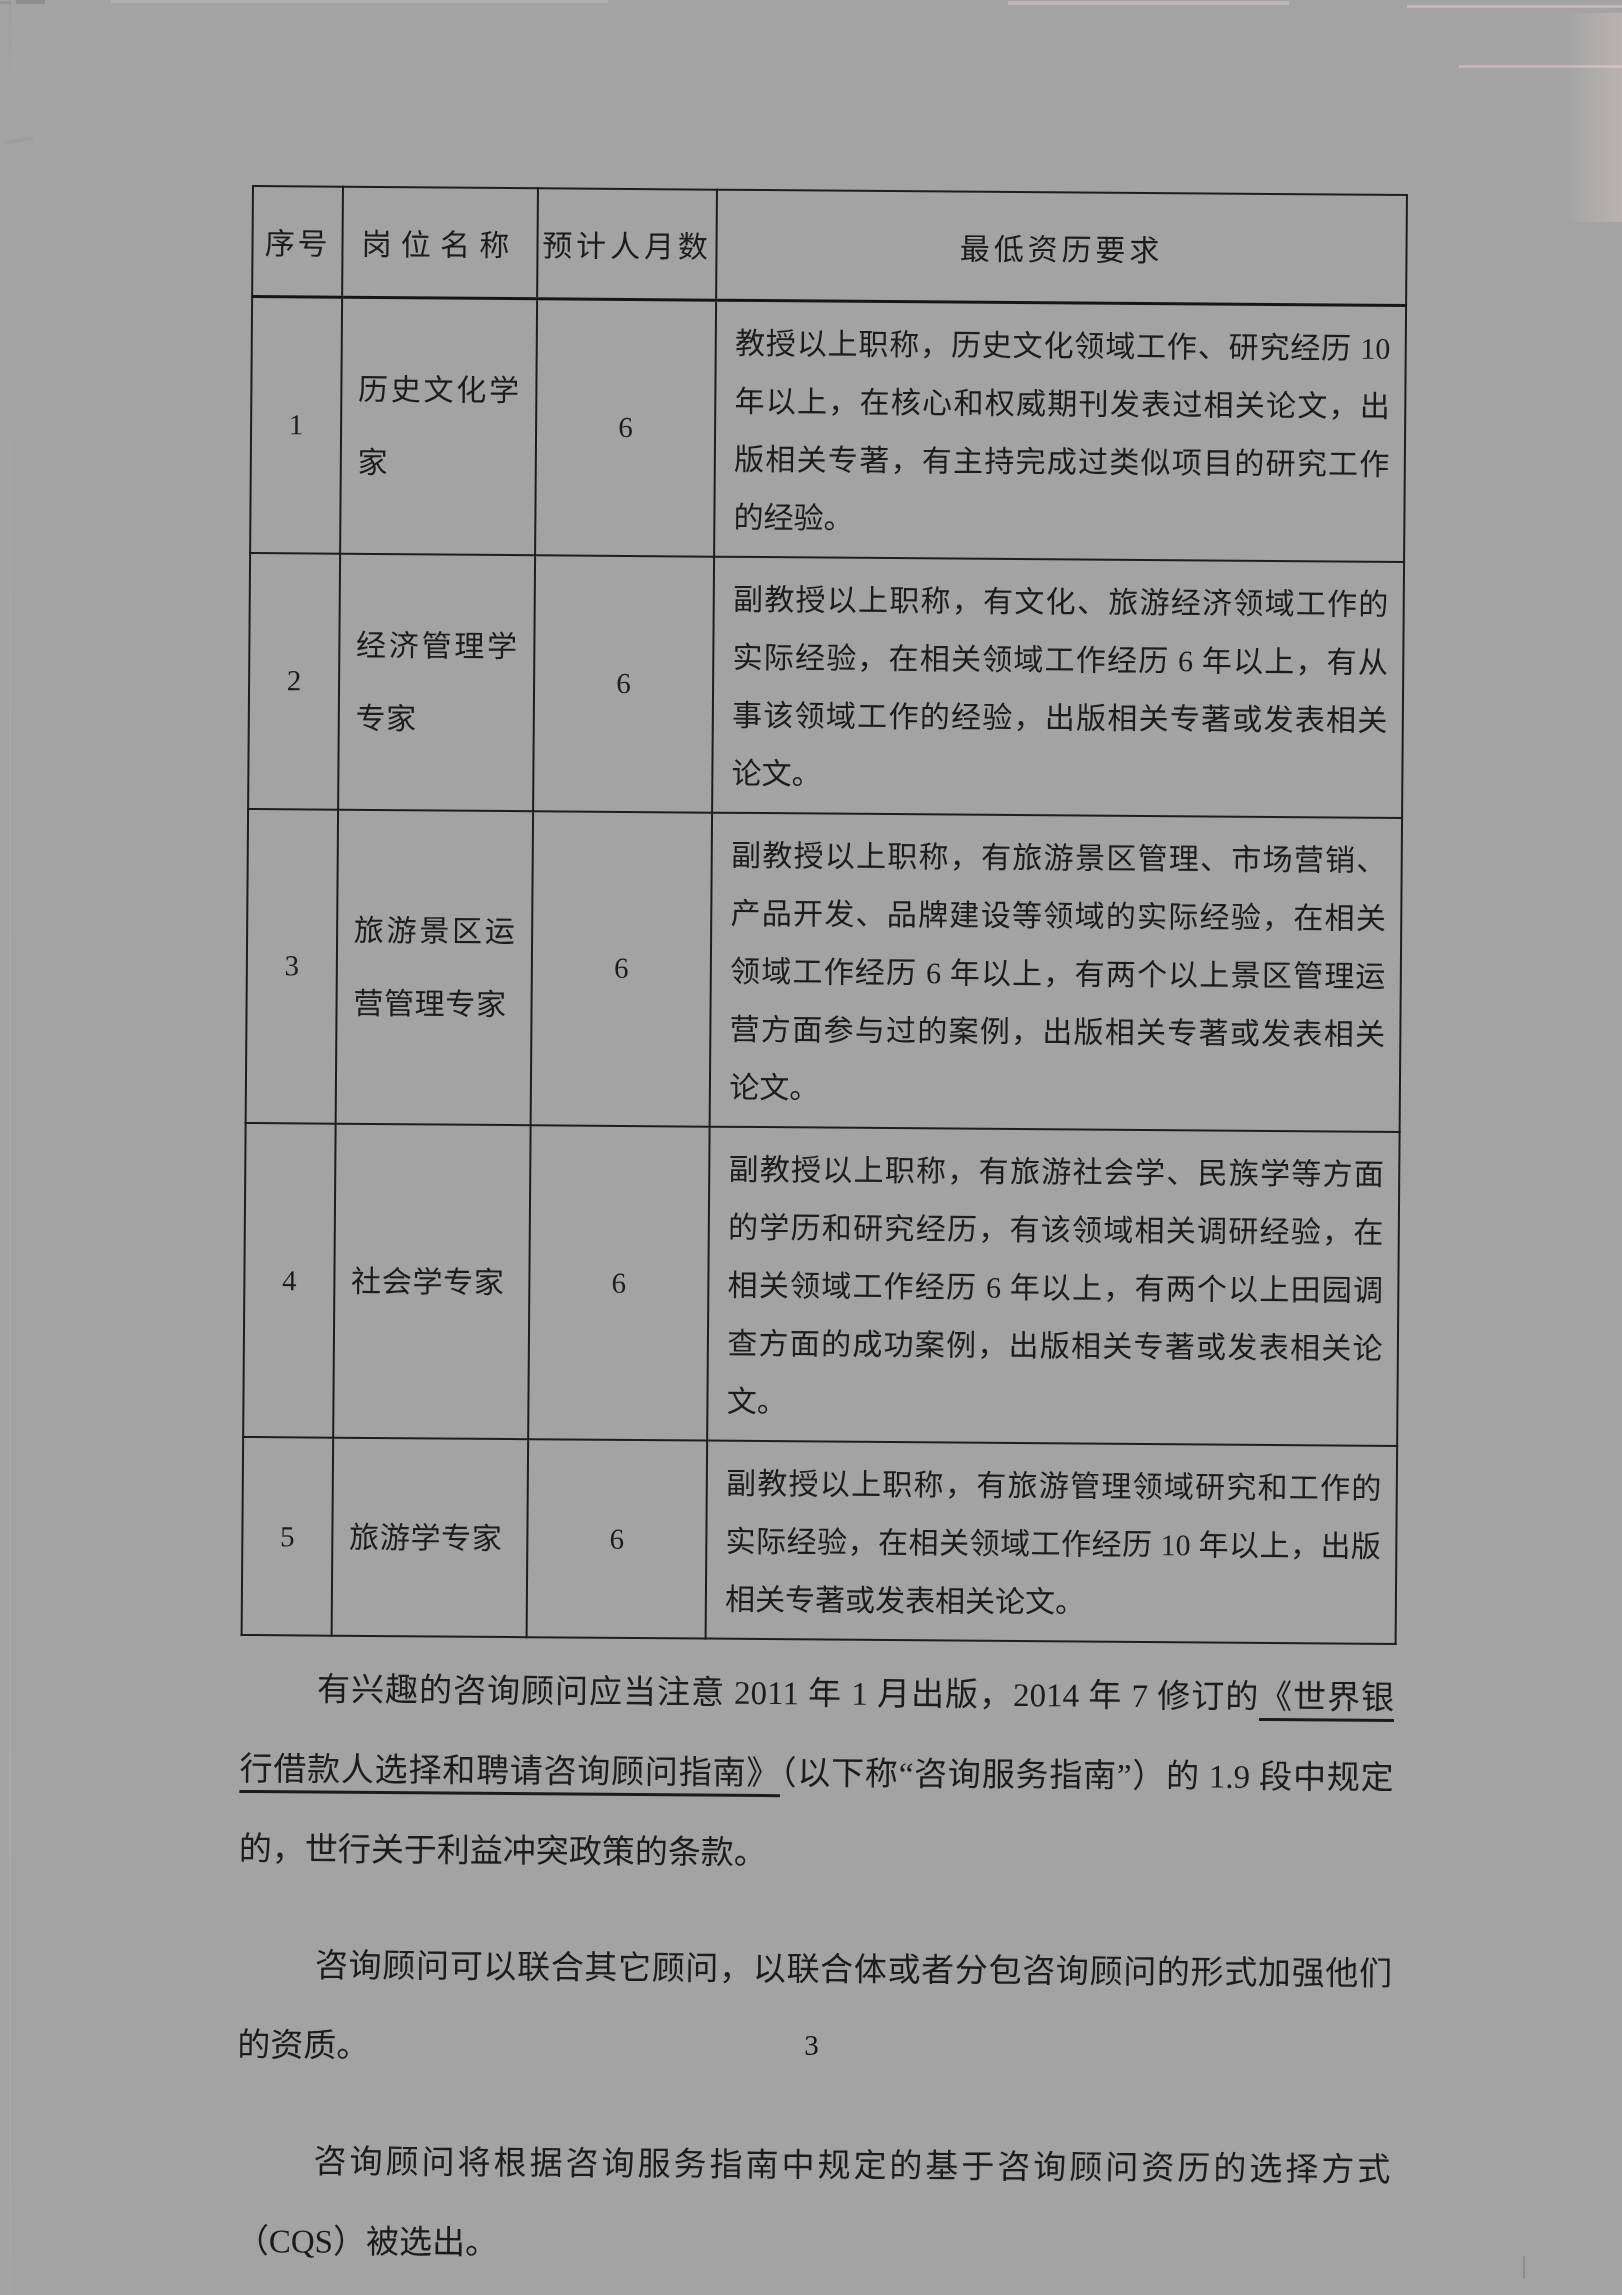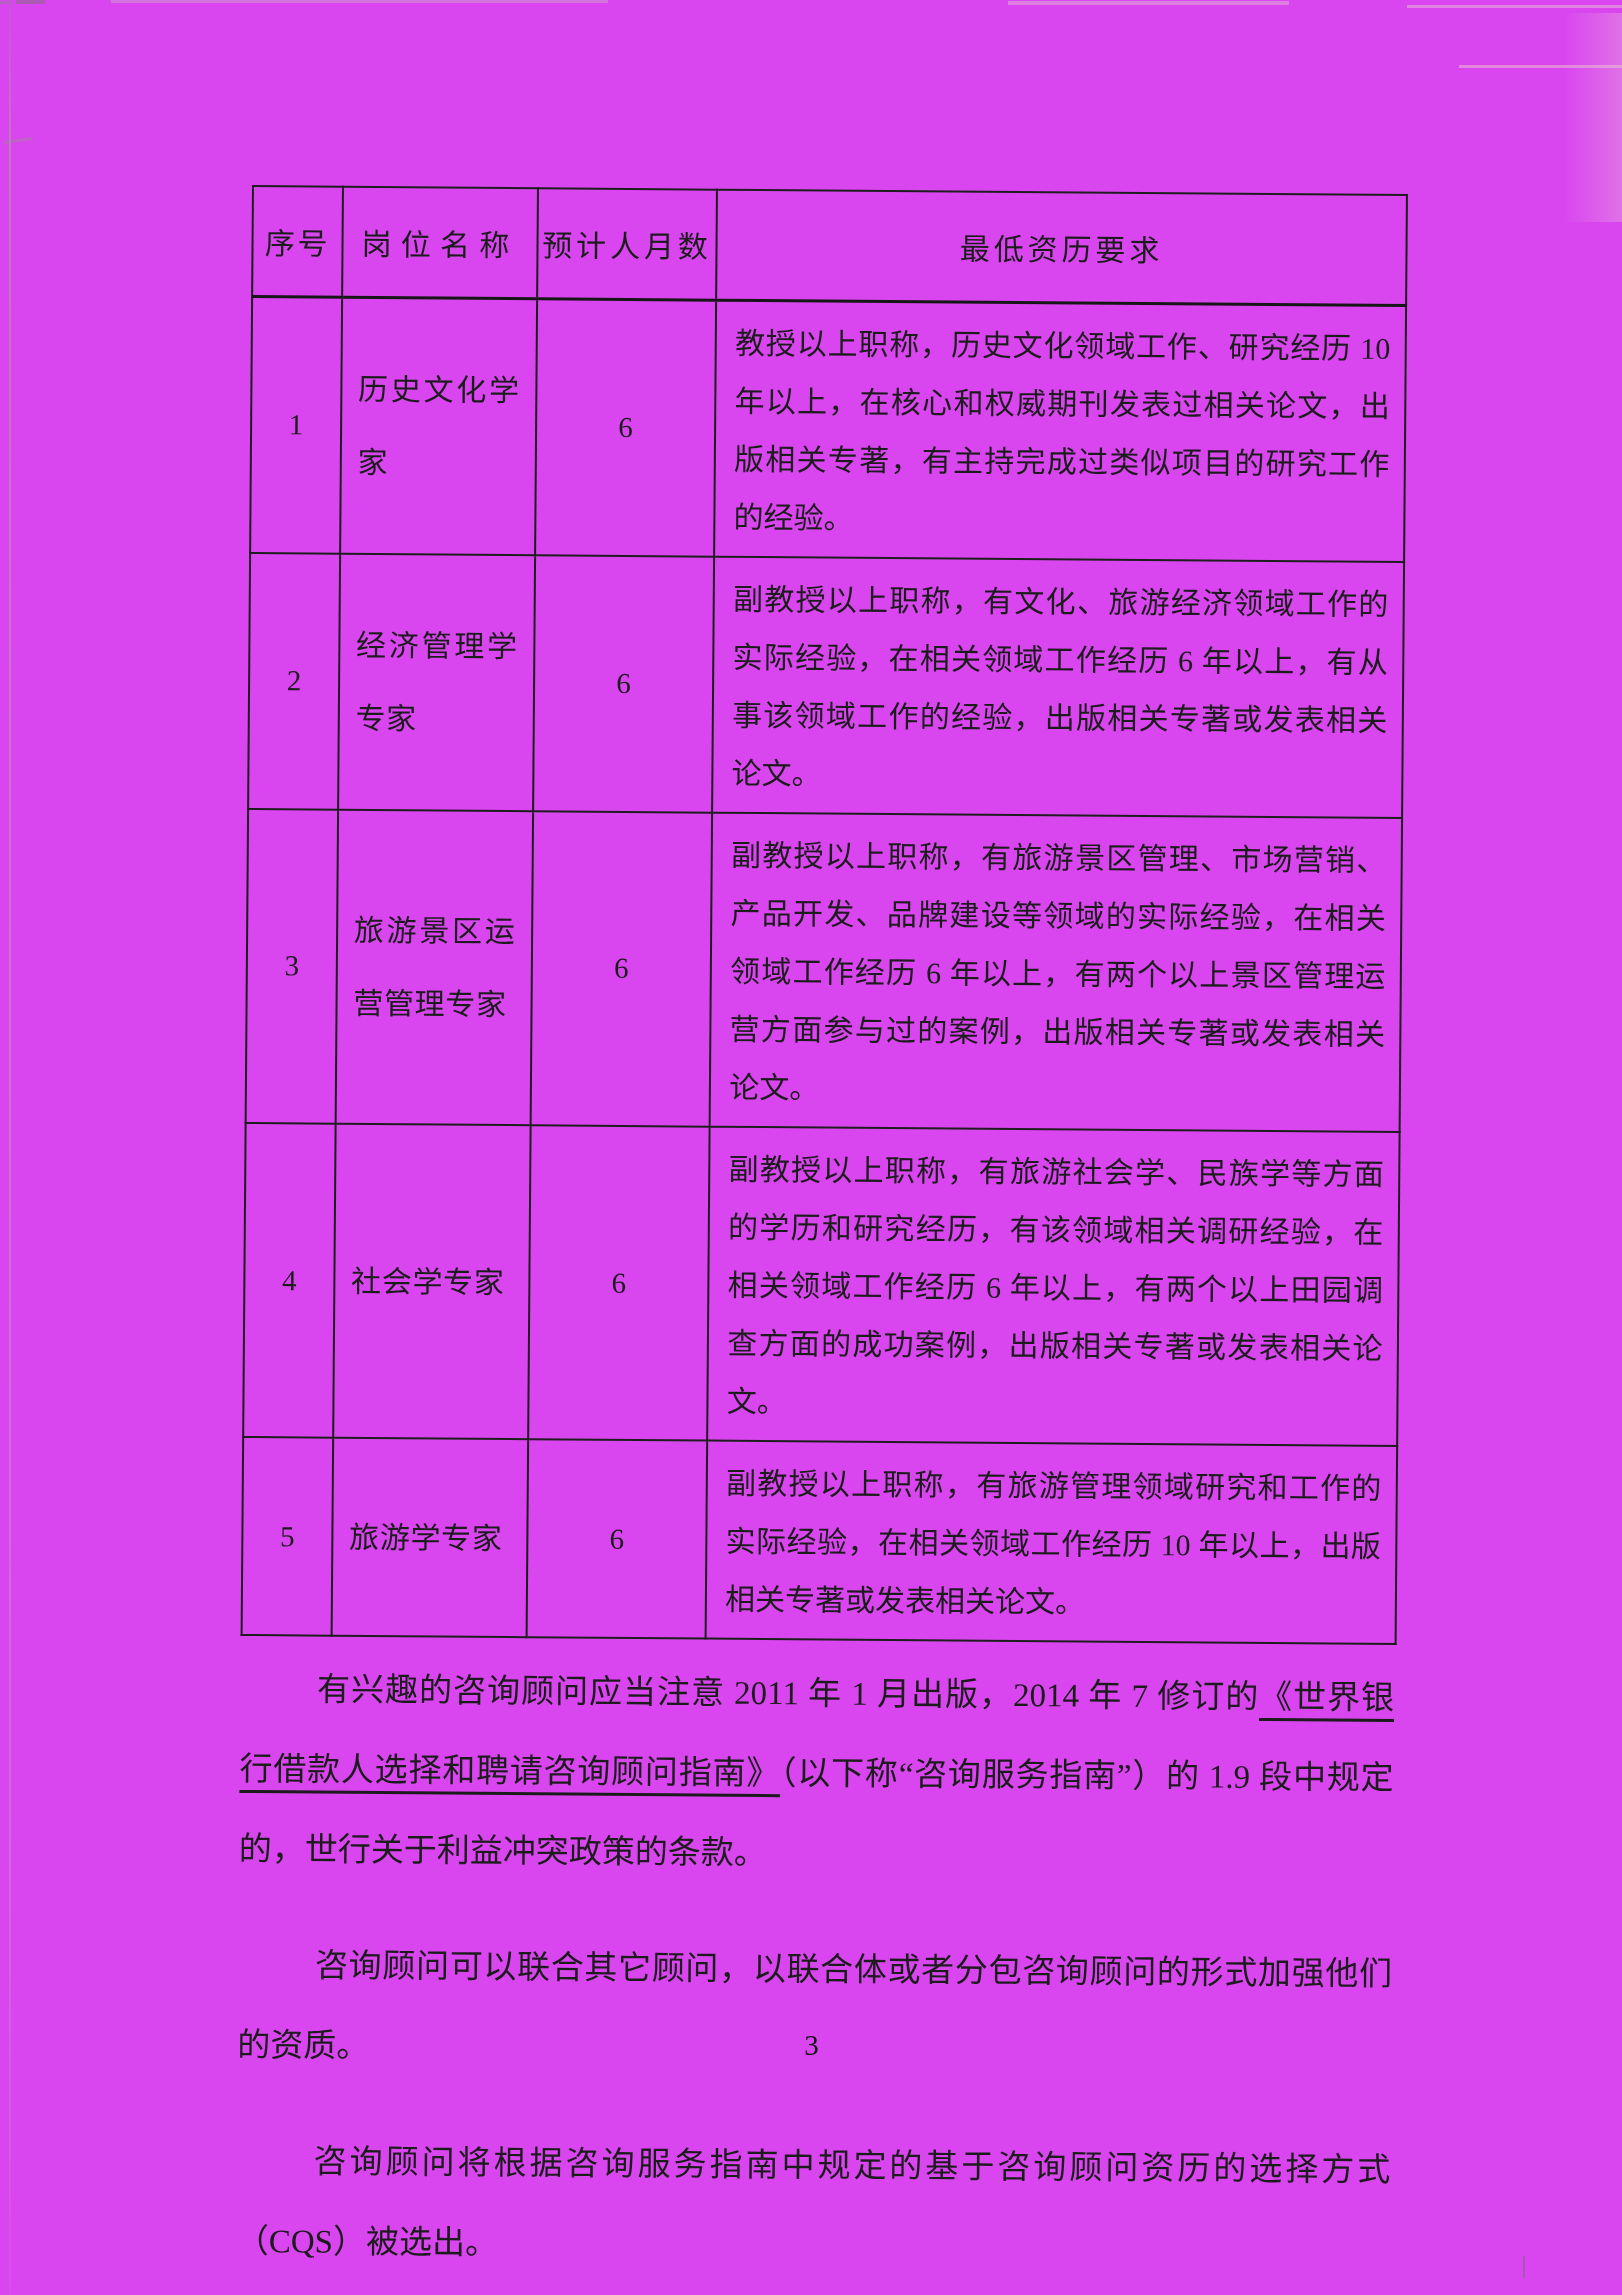--- a/index.html
+++ b/index.html
@@ -1,20 +1,20 @@
 <!DOCTYPE html>
 <html lang="zh-CN" style="font-size:10.5px"><head>
 <meta charset="utf-8">
 <style>
   * { margin:0; padding:0; box-sizing:border-box; }
   html,body { background:#e8e8e8; }
   .page {
     position:relative;
     width:1623px; height:2295px;
-    background:#d946ef;
+    background:#a3a3a3;
     overflow:hidden;
     font-family:"Liberation Serif","DejaVu Serif",serif;
     color:#1c1c1c;
   }
   
   .artifact { position:absolute; pointer-events:none; }
   .fold-line {
     left:8.5px; top:0; width:2px; height:2295px;
     background:linear-gradient(to bottom,
       rgba(150,140,125,0.15) 0%,

